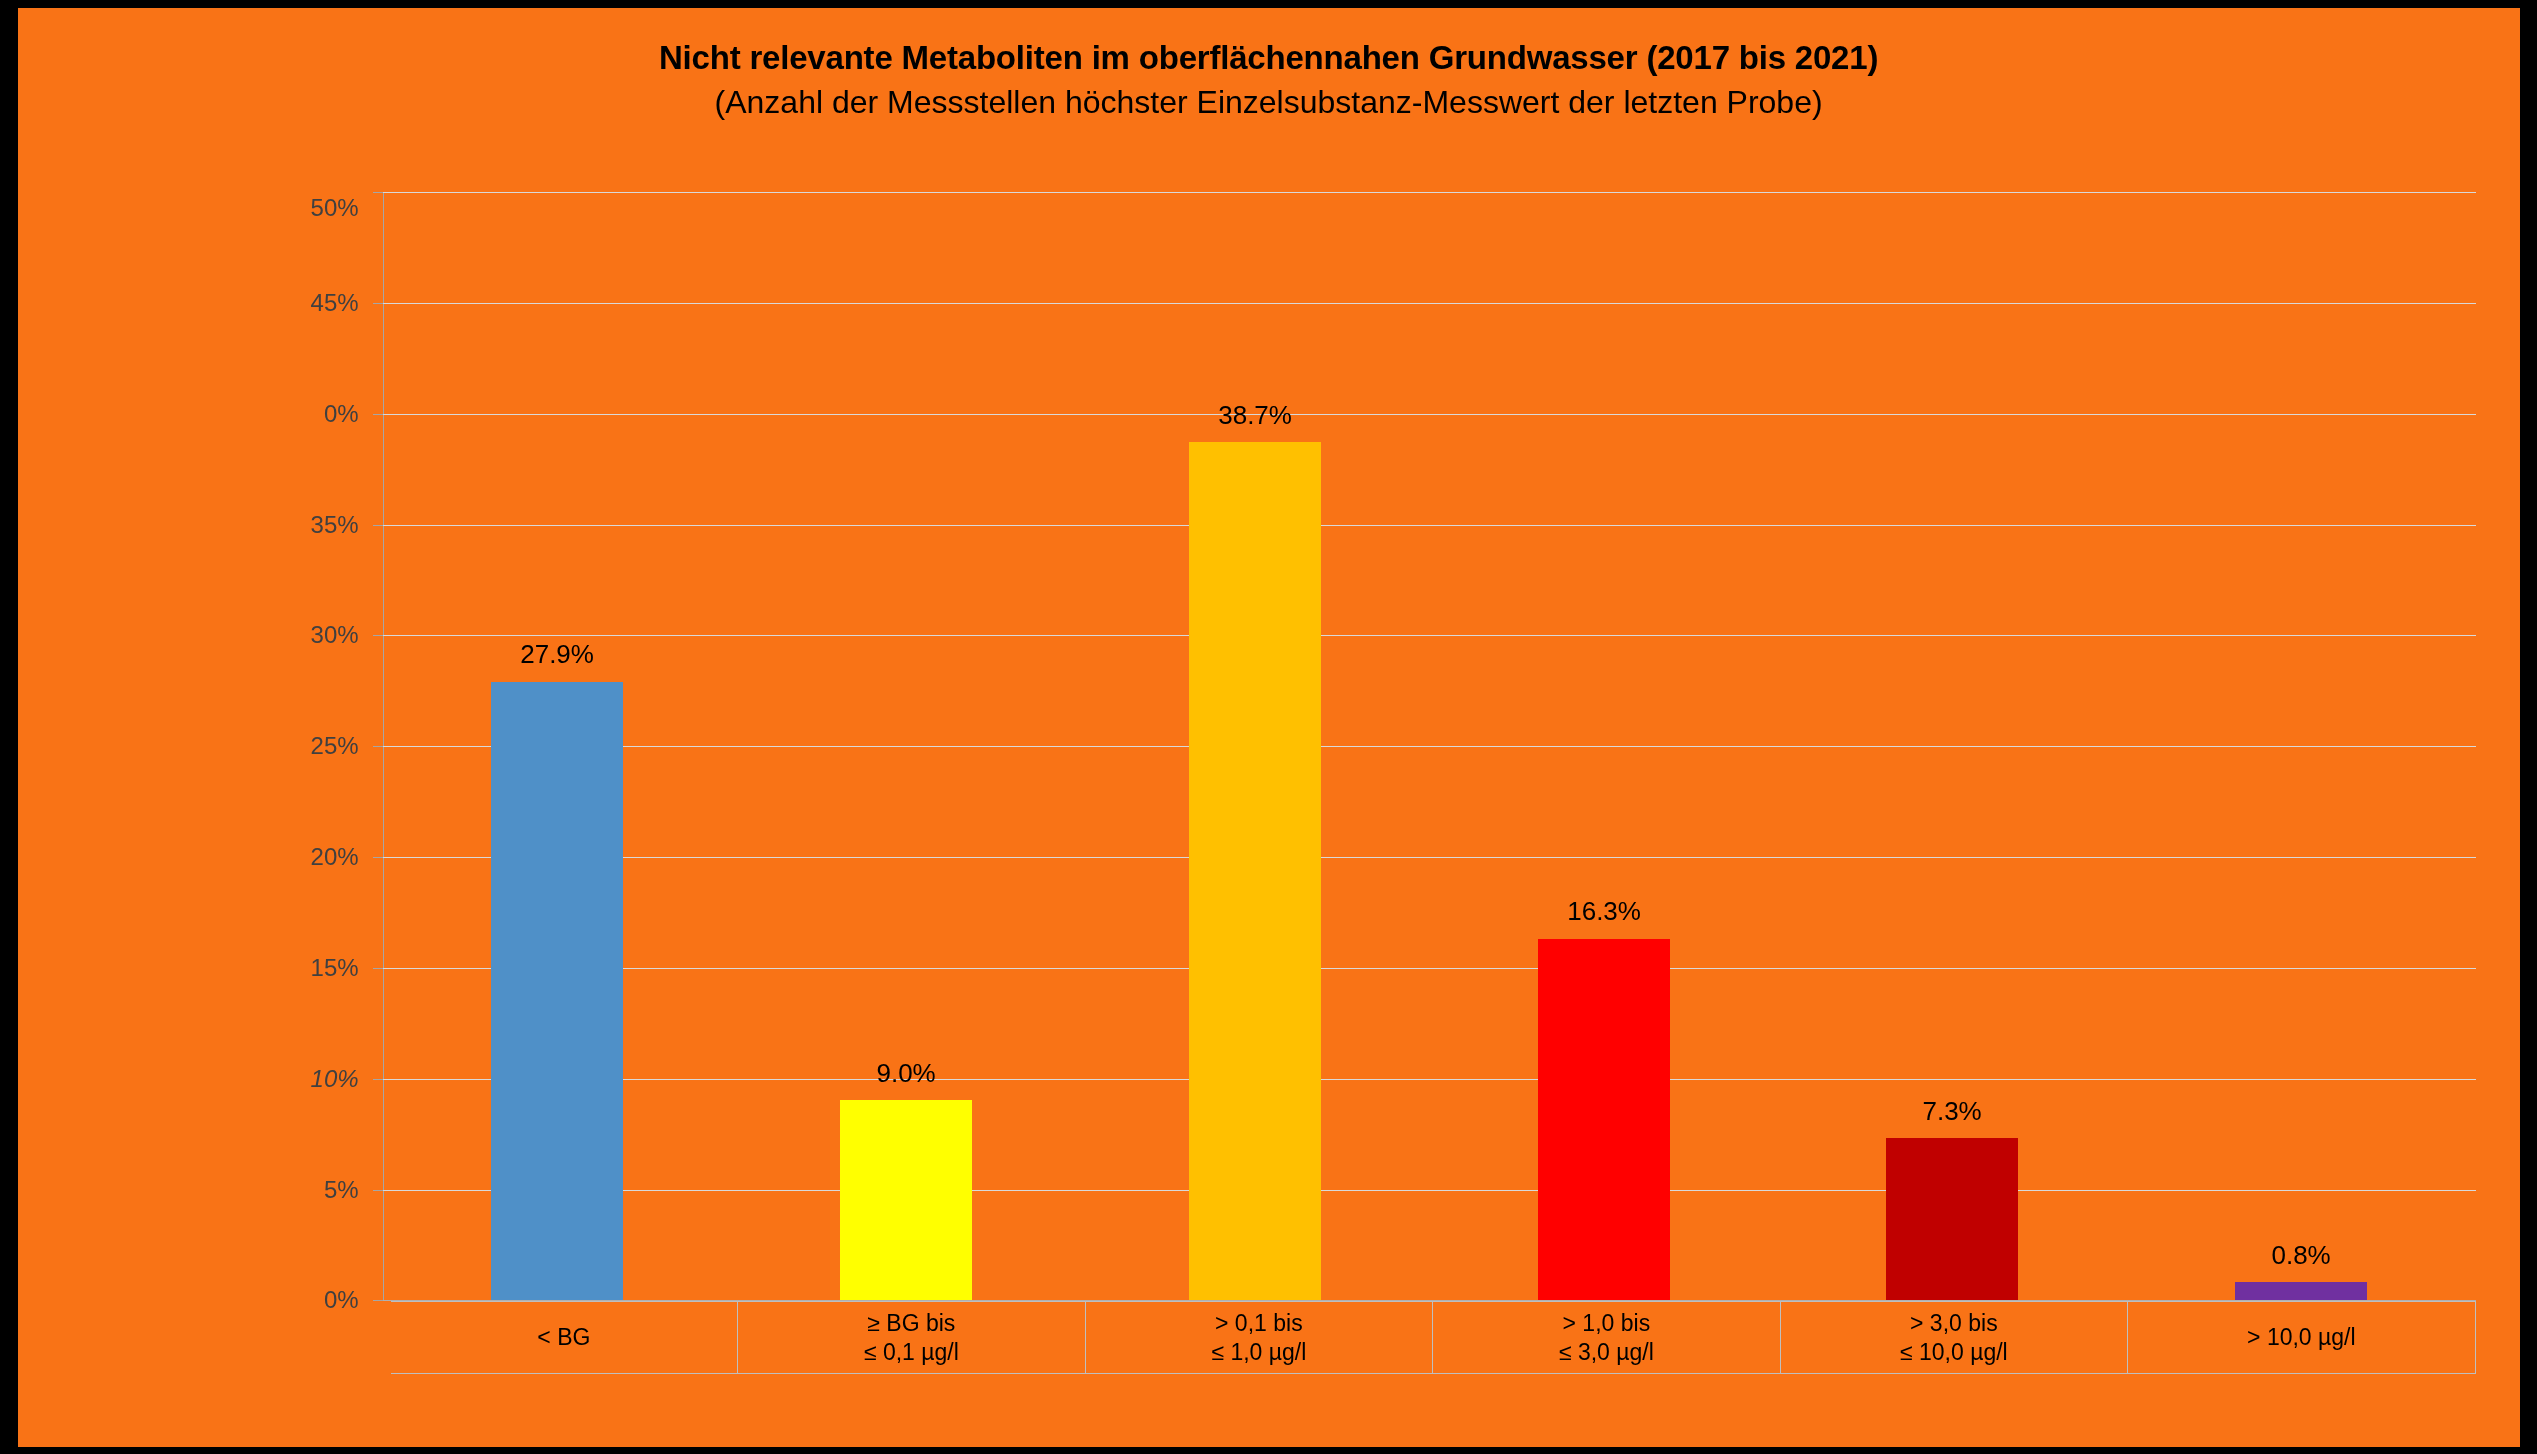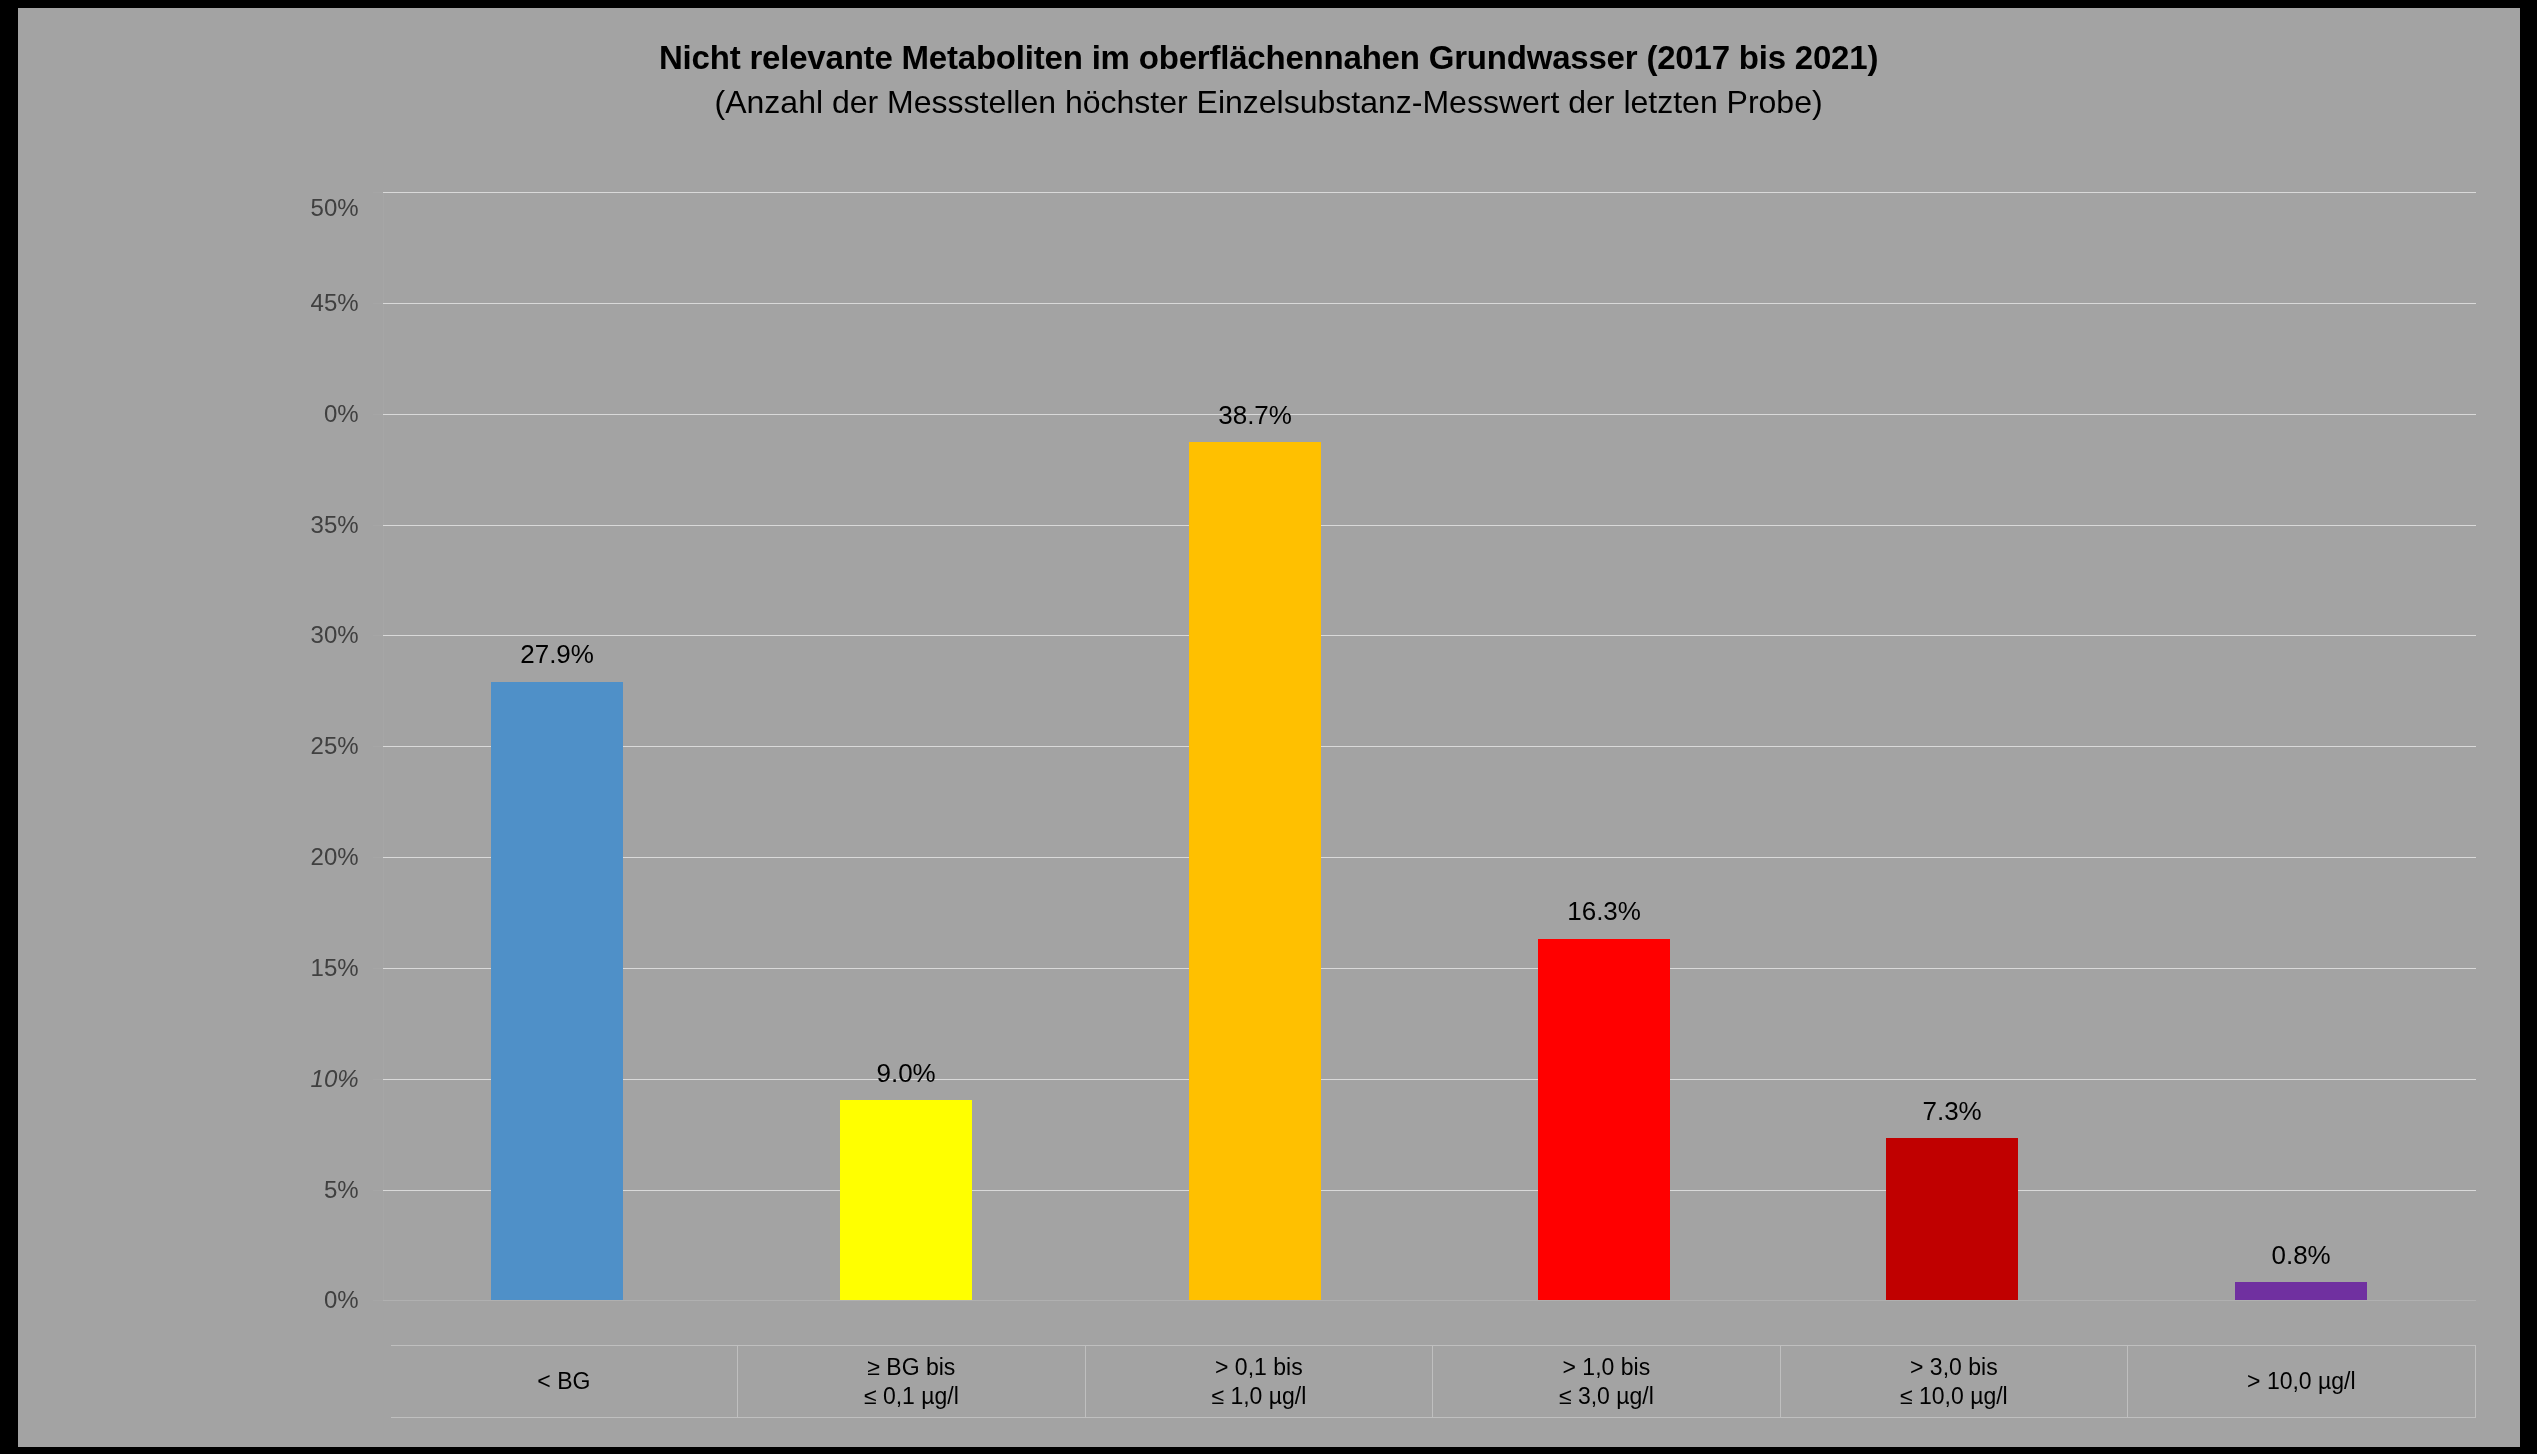--- a/index.html
+++ b/index.html
@@ -19,21 +19,21 @@
     height: 1455px;
     background: #000000;
     box-sizing: border-box;
   }
   #canvas {
     position: absolute;
     left: 17.6px;
     top: 8px;
     width: 2502px;
     height: 1439px;
-    background: #a3a3a3;
+    background: #f97316;
   }
 
   
   .title-block {
     position: absolute;
     left: 0;
     top: 30.5px;
     width: 2502px;
     text-align: center;
   }
@@ -119,21 +119,20 @@
   }
 
   
   #table {
     position: absolute;
     left: 42px;
     top: 1293px;
     width: 2416px;
     border-collapse: collapse;
     table-layout: fixed;
-    margin-top: 44px;
   }
   #table td {
     border: 0.8px solid #bfbfbf;
     font-size: 23px;
     color: #000000;
     text-align: center;
     vertical-align: middle;
     padding: 0;
     line-height: 1.22;
   }

